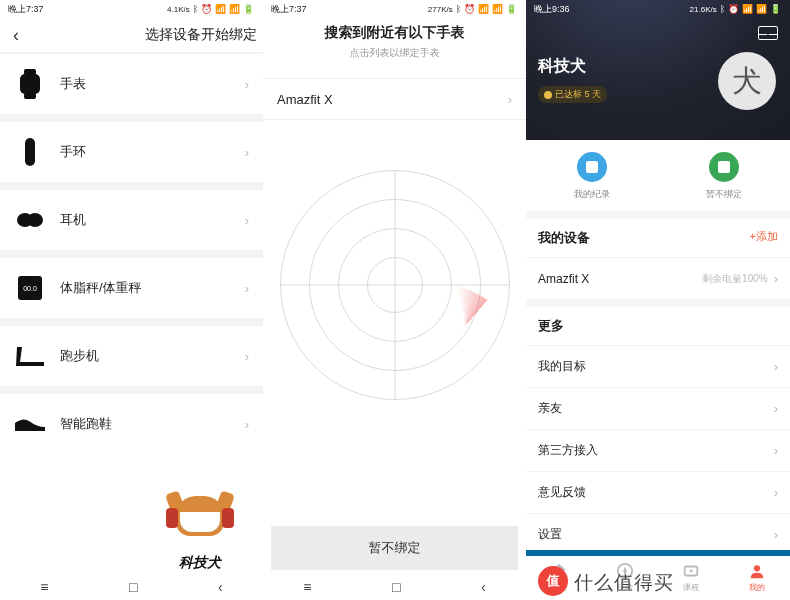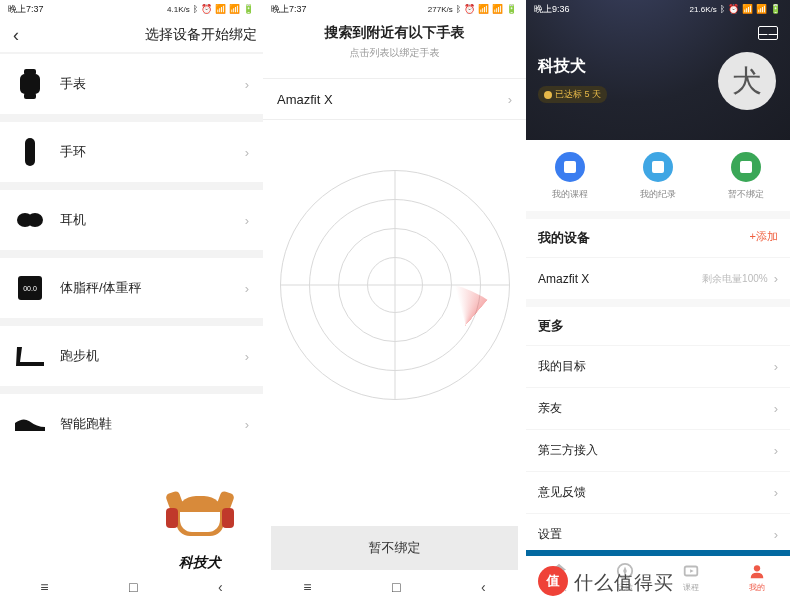--- a/index.html
+++ b/index.html
@@ -324,26 +324,20 @@
     <div class="s3-tag">
       <span>已达标 5 天</span>
     </div>
     <div class="s3-avatar">
       <span>犬</span>
     </div>
   </div>
 
   <div class="s3-grid">
     <div class="g">
-      <div class="g-ico blue">
-          <div class="g-ico-inner"></div>
-        </div>
-      <div class="g-lbl">我的课程</div>
-    </div>
-    <div class="g">
       <div class="g-ico cyan">
           <div class="g-ico-inner"></div>
         </div>
       <div class="g-lbl">我的纪录</div>
     </div>
     <div class="g">
       <div class="g-ico green">
           <div class="g-ico-inner"></div>
         </div>
       <div class="g-lbl">暂不绑定</div>

